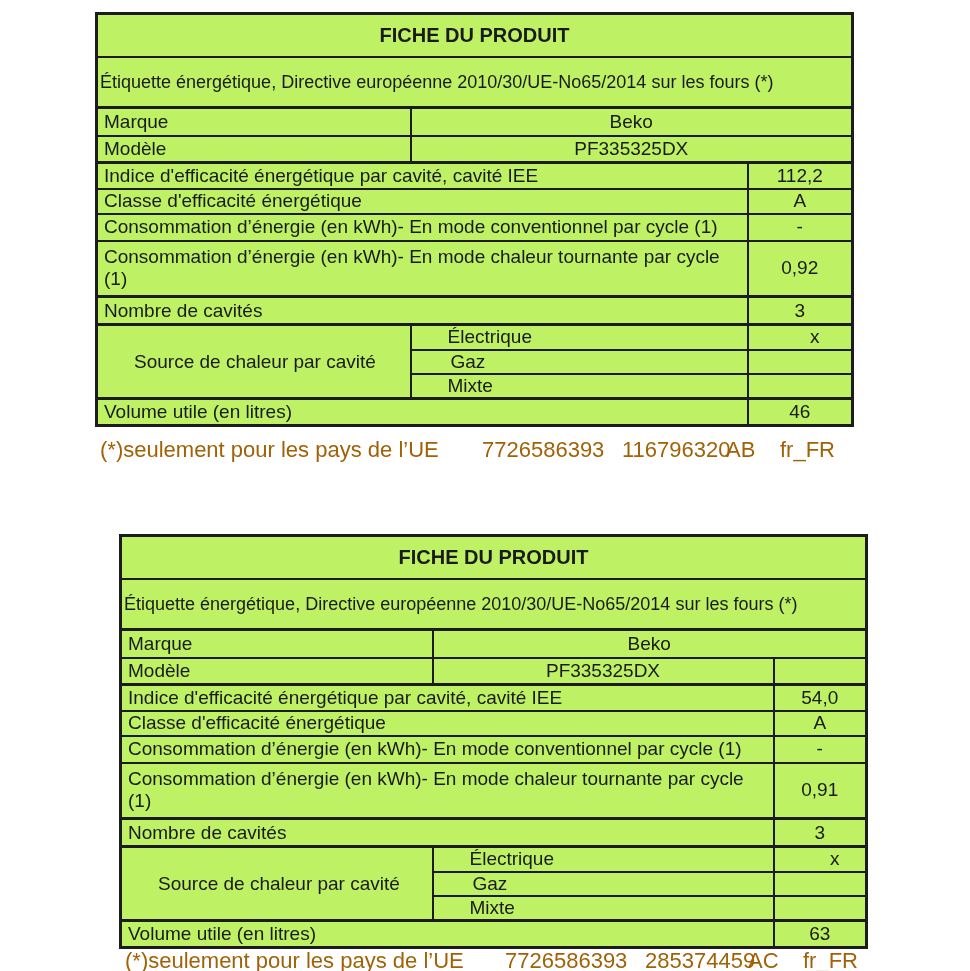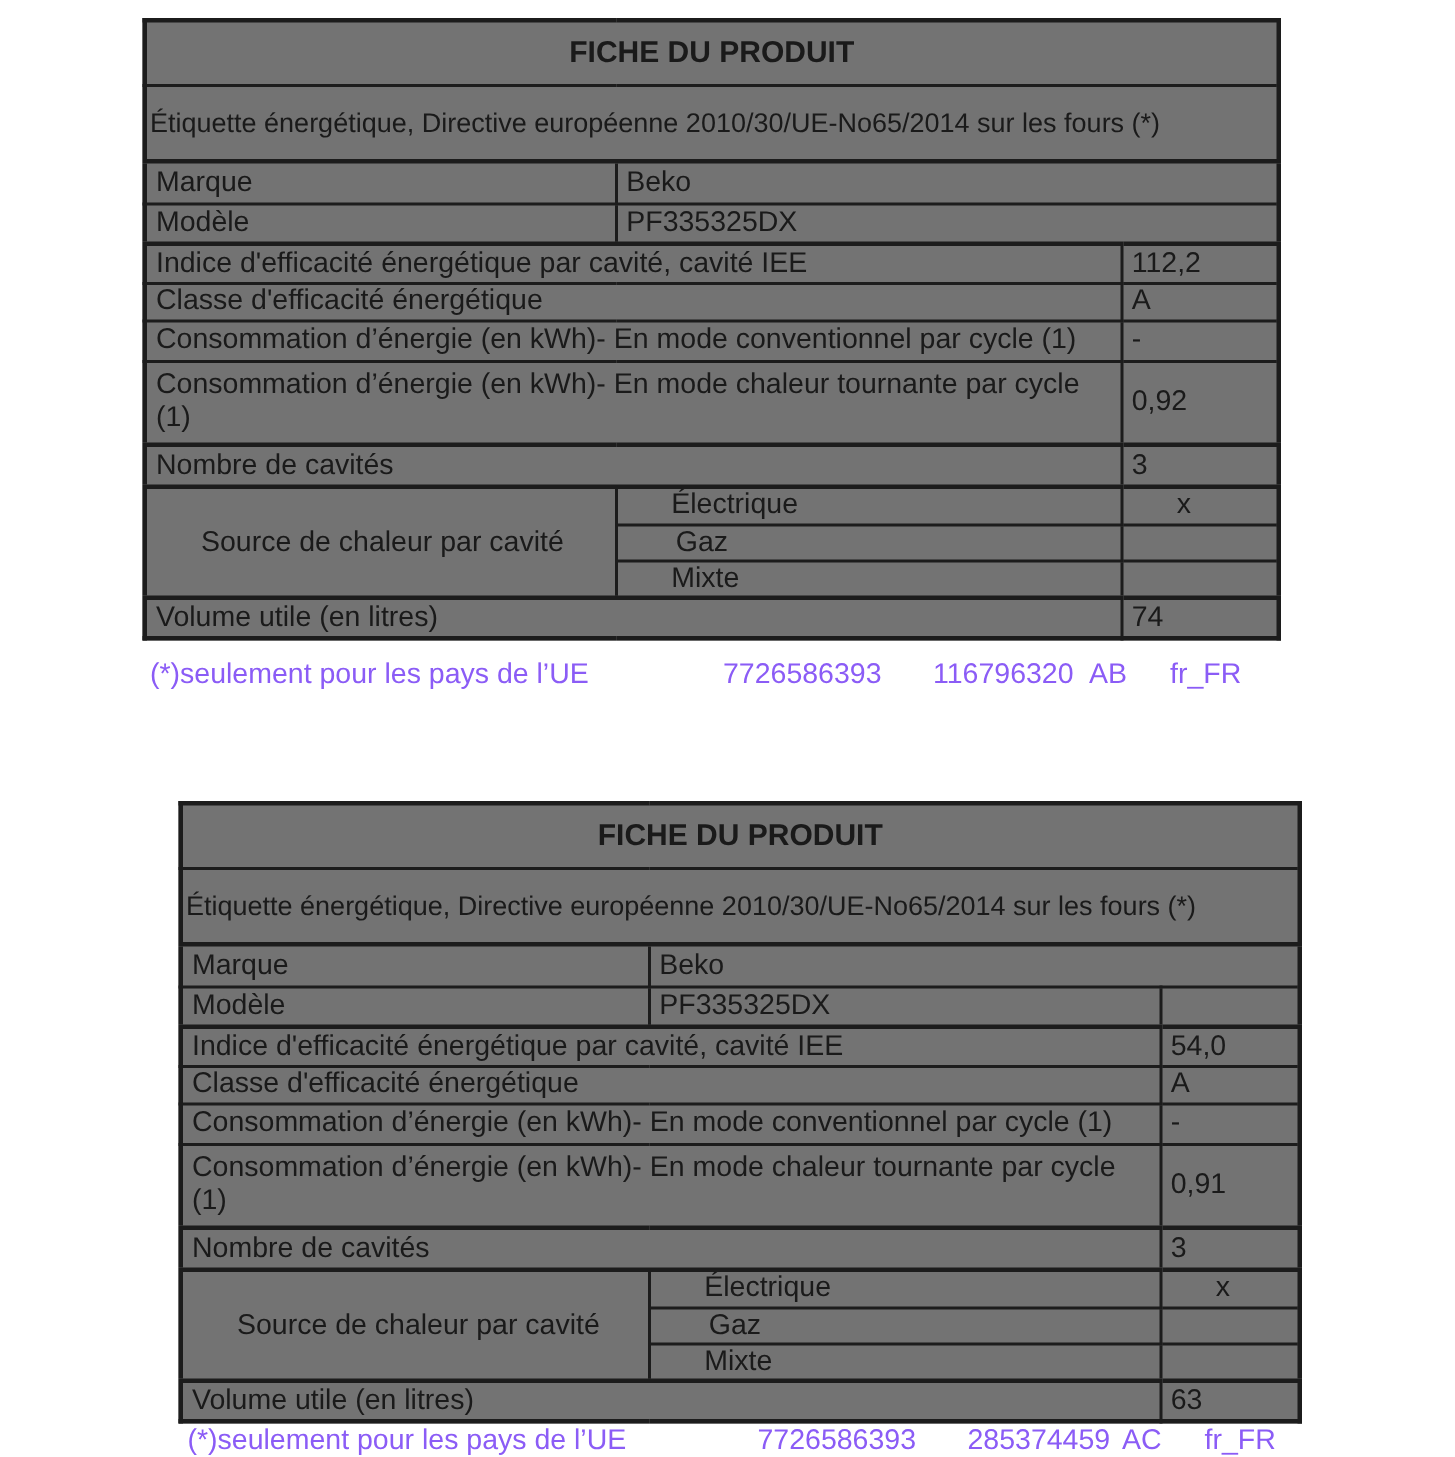--- a/index.html
+++ b/index.html
@@ -9,60 +9,60 @@
     position: relative;
     background: #ffffff;
     overflow: hidden;
     font-family: "Liberation Sans", sans-serif;
     color: #1a1a1a;
   }
   table.fiche {
     border-collapse: collapse;
     table-layout: fixed;
     position: absolute;
-    background: #737373;
+    background: #bef264;
     border: 3px solid #1c1c1c;
   }
   .fiche td {
     border: 2px solid #1c1c1c;
     padding: 0 6px;
     font-size: 19px;
     line-height: 22px;
     font-weight: 400;
     vertical-align: middle;
     overflow: hidden;
     color: #1a1a1a;
   }
   #fiche1 { left: 95px;  top: 12px;  width: 756px; }
   #fiche2 { left: 119px; top: 534px; width: 746px; }
   .fiche .title-cell    { font-size: 20px; font-weight: 700; text-align: center; }
   .fiche .subtitle-cell { font-size: 18px; white-space: nowrap; padding: 0 2px; }
-  .fiche .val  { text-align: left; }
+  .fiche .val  { text-align: center; }
   .fiche .lbl  { text-align: left; }
   
   tr.r-title    td { height: 43px; }
   tr.r-subtitle td { height: 51px; }
   tr.r-marque   td { height: 28px; }
   tr.r-modele   td { height: 27px; }
   tr.r-iee      td { height: 26px; }
   tr.r-classe   td { height: 25px; }
   tr.r-conso1   td { height: 27px; }
   tr.r-conso2   td { height: 56px; }
   tr.r-nombre   td { height: 28px; }
   tr.r-src      td { height: 25px; padding-left: 36px; }
   tr.r-src2     td { height: 24px; padding-left: 39px; }
   tr.r-volume   td { height: 27px; }
   tr.thick-top  td { border-top-width: 3px; }
   
   .fiche-footer span {
     position: absolute;
-    font-size: 19px;
+    font-size: 22px;
     line-height: 22px;
     white-space: nowrap;
-    color: #8b5cf6;
+    color: #a16207;
   }
   #footer1 span { top: 439px; }
   #footer2 span { top: 950px; }
   .f-note1  { left: 100px; } .f-c1a { left: 482px; } .f-c2a { left: 622px; } .f-c3a { left: 726px; } .f-lga { left: 780px; }
   .f-note2  { left: 125px; } .f-c1b { left: 505px; } .f-c2b { left: 645px; } .f-c3b { left: 748px; } .f-lgb { left: 803px; }
 </style>
 </head>
 <body>
 
 <table id="fiche1" class="fiche">
@@ -117,21 +117,21 @@
   <tr class="r-src2">
     <td class="lbl">Gaz</td>
     <td class="val"></td>
   </tr>
   <tr class="r-src">
     <td class="lbl">Mixte</td>
     <td class="val"></td>
   </tr>
   <tr class="r-volume thick-top">
     <td colspan="2" class="lbl">Volume utile (en litres)</td>
-    <td class="val">74</td>
+    <td class="val">46</td>
   </tr>
 </tbody>
   </table>
 
 <div id="footer1" class="fiche-footer">
   <span class="f-note1">(*)seulement pour les pays de l’UE</span>
   <span class="f-c1a">7726586393</span>
   <span class="f-c2a">116796320</span>
   <span class="f-c3a">AB</span>
   <span class="f-lga">fr_FR</span>

